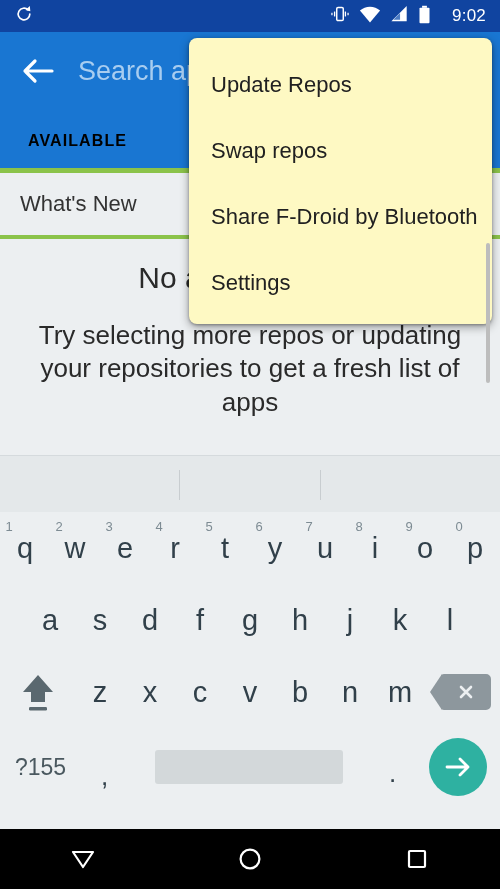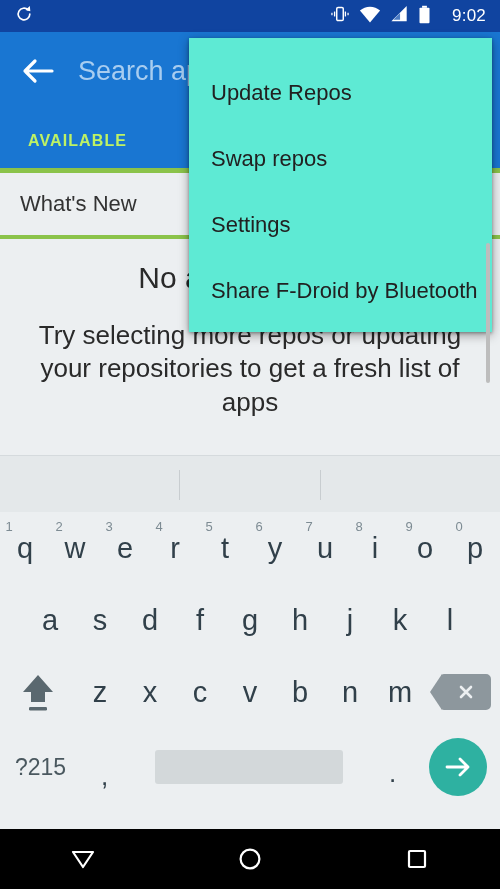--- a/index.html
+++ b/index.html
@@ -80,21 +80,21 @@
     left: 0; top: 110px;
     width: 500px; height: 62px;
     background: #1976d2;
     display: flex;
     align-items: center;
   }
   .tab {
     height: 62px;
     display: flex; align-items: center; justify-content: center;
     padding: 0 28px;
-    color: #bef264;
+    color: #000000;
     font-size: 16px;
     font-weight: bold;
     letter-spacing: 1.1px;
   }
   #tab-indicator {
     position: absolute;
     left: 0; top: 168px;
     width: 500px; height: 5px;
     background: #8bc34a;
   }
@@ -130,25 +130,26 @@
     color: #2a2a2a;
     line-height: 1.28;
     padding: 0 18px;
   }
 
   
   #overflow-menu {
     position: absolute;
     left: 189px; top: 38px;
     width: 303px;
-    background: #5eead4;
+    background: #fef9c3;
     box-shadow: 0 3px 10px rgba(0,0,0,0.38), 0 1px 3px rgba(0,0,0,0.30);
     z-index: 40;
-    padding: 22px 0 8px 0;
+    padding: 14px 0 8px 0;
     box-sizing: border-box;
+    border-radius: 8px;
   }
   .menu-item {
     height: 66px;
     display: flex; align-items: center;
     padding-left: 22px;
     box-sizing: border-box;
     font-size: 22px;
     color: #212121;
     white-space: nowrap;
   }
@@ -327,22 +328,22 @@
     <div id="whats-new-row">What's New</div>
     <div id="empty-state">
       <div id="empty-title">No apps to show</div>
       <div id="empty-body">Try selecting more repos or updating your repositories to get a fresh list of apps</div>
     </div>
   </div>
 
   <div id="overflow-menu">
     <div class="menu-item">Update Repos</div>
     <div class="menu-item">Swap repos</div>
+    <div class="menu-item">Share F-Droid by Bluetooth</div>
     <div class="menu-item">Settings</div>
-    <div class="menu-item">Share F-Droid by Bluetooth</div>
     <div id="menu-scrollbar"></div>
   </div>
 
   <div id="keyboard">
 
     <div id="suggestion-bar">
       <div class="sugg-divider" id="sugg-div-1"></div>
       <div class="sugg-divider" id="sugg-div-2"></div>
     </div>
 
@@ -418,21 +419,21 @@
       <div class="key key-wide">
         <div id="key-backspace-box">
           <svg width="18" height="18" viewBox="0 0 18 18">
             <path stroke="#eceff1" stroke-width="2.6" stroke-linecap="round" d="M4 4 L14 14 M14 4 L4 14"></path>
           </svg>
         </div>
       </div>
     </div>
 
     <div class="kb-row" id="row-bottom">
-      <div class="key" id="key-123">?215</div>
+      <div class="key" id="key-123">?155</div>
       <div class="key" id="key-comma">,</div>
       <div class="key" id="key-space">
         <div id="space-bar"></div>
       </div>
       <div class="key" id="key-period">.</div>
       <div class="key" id="key-enter">
         <div id="enter-circle">
           <svg width="30" height="26" viewBox="0 0 30 26">
             <path fill="none" stroke="#fff" stroke-width="2.8" stroke-linecap="round" stroke-linejoin="round" d="M4 13 H25 M17 5 L25 13 L17 21"></path>
           </svg>

